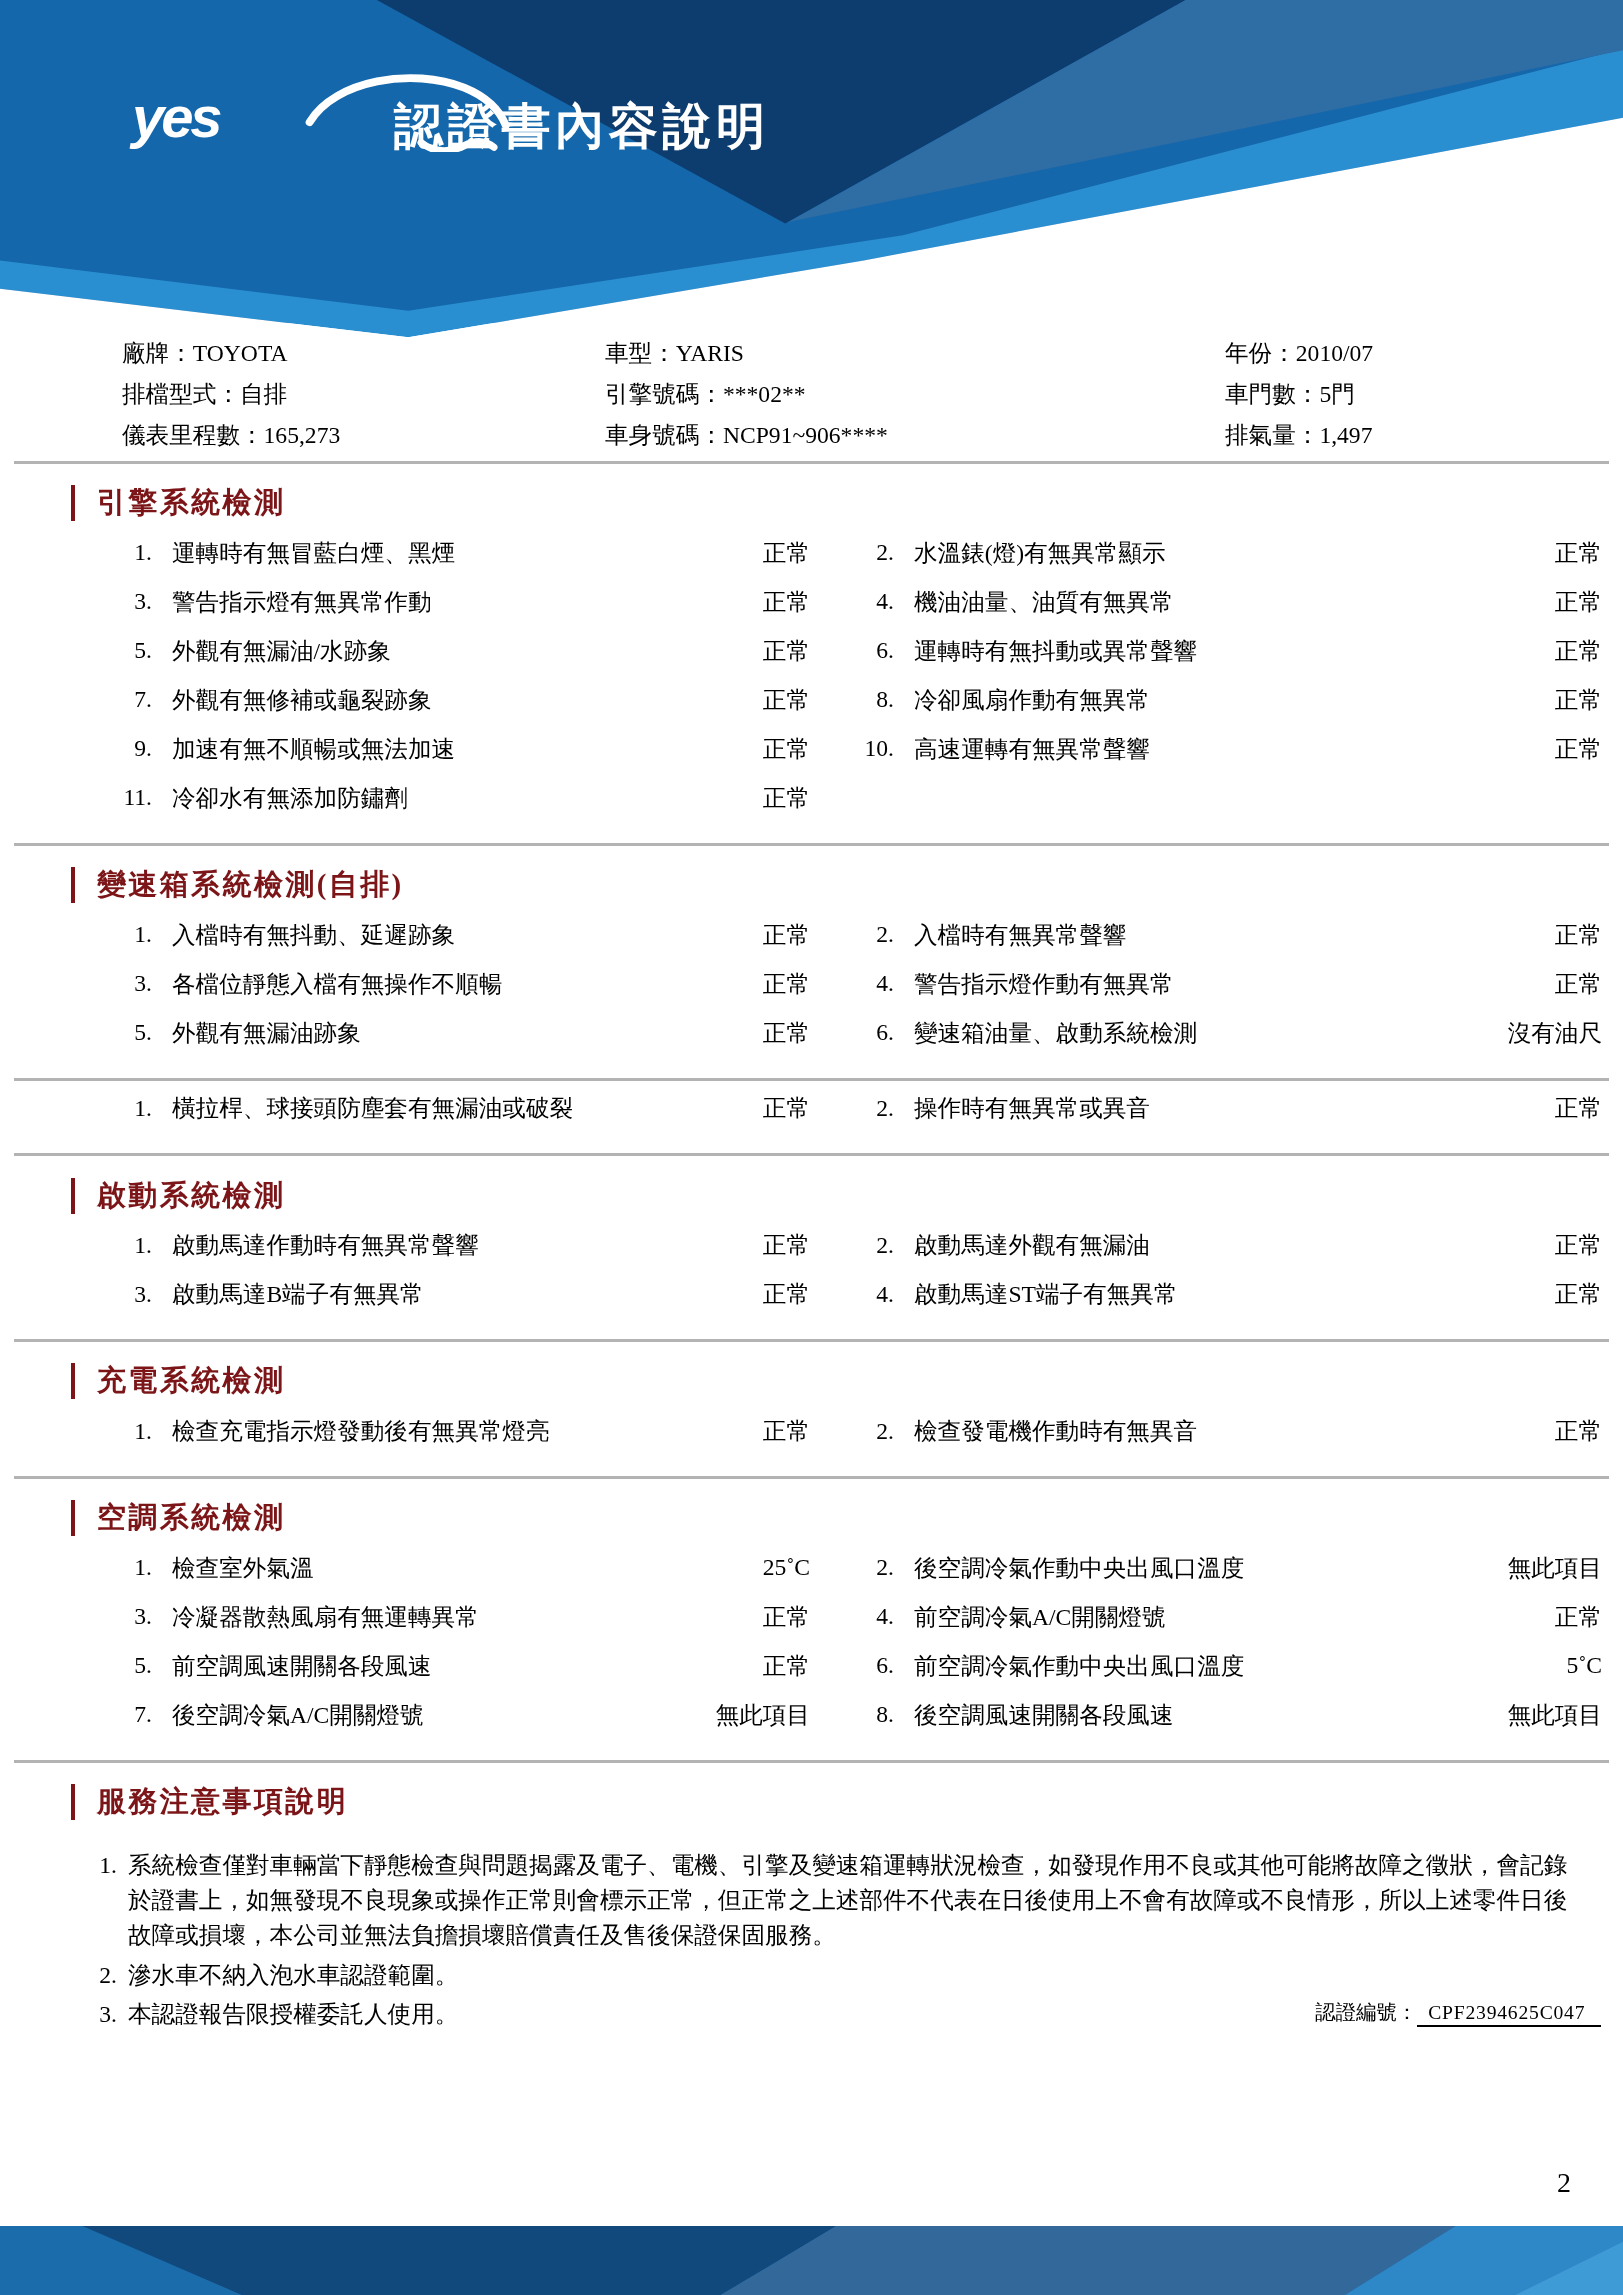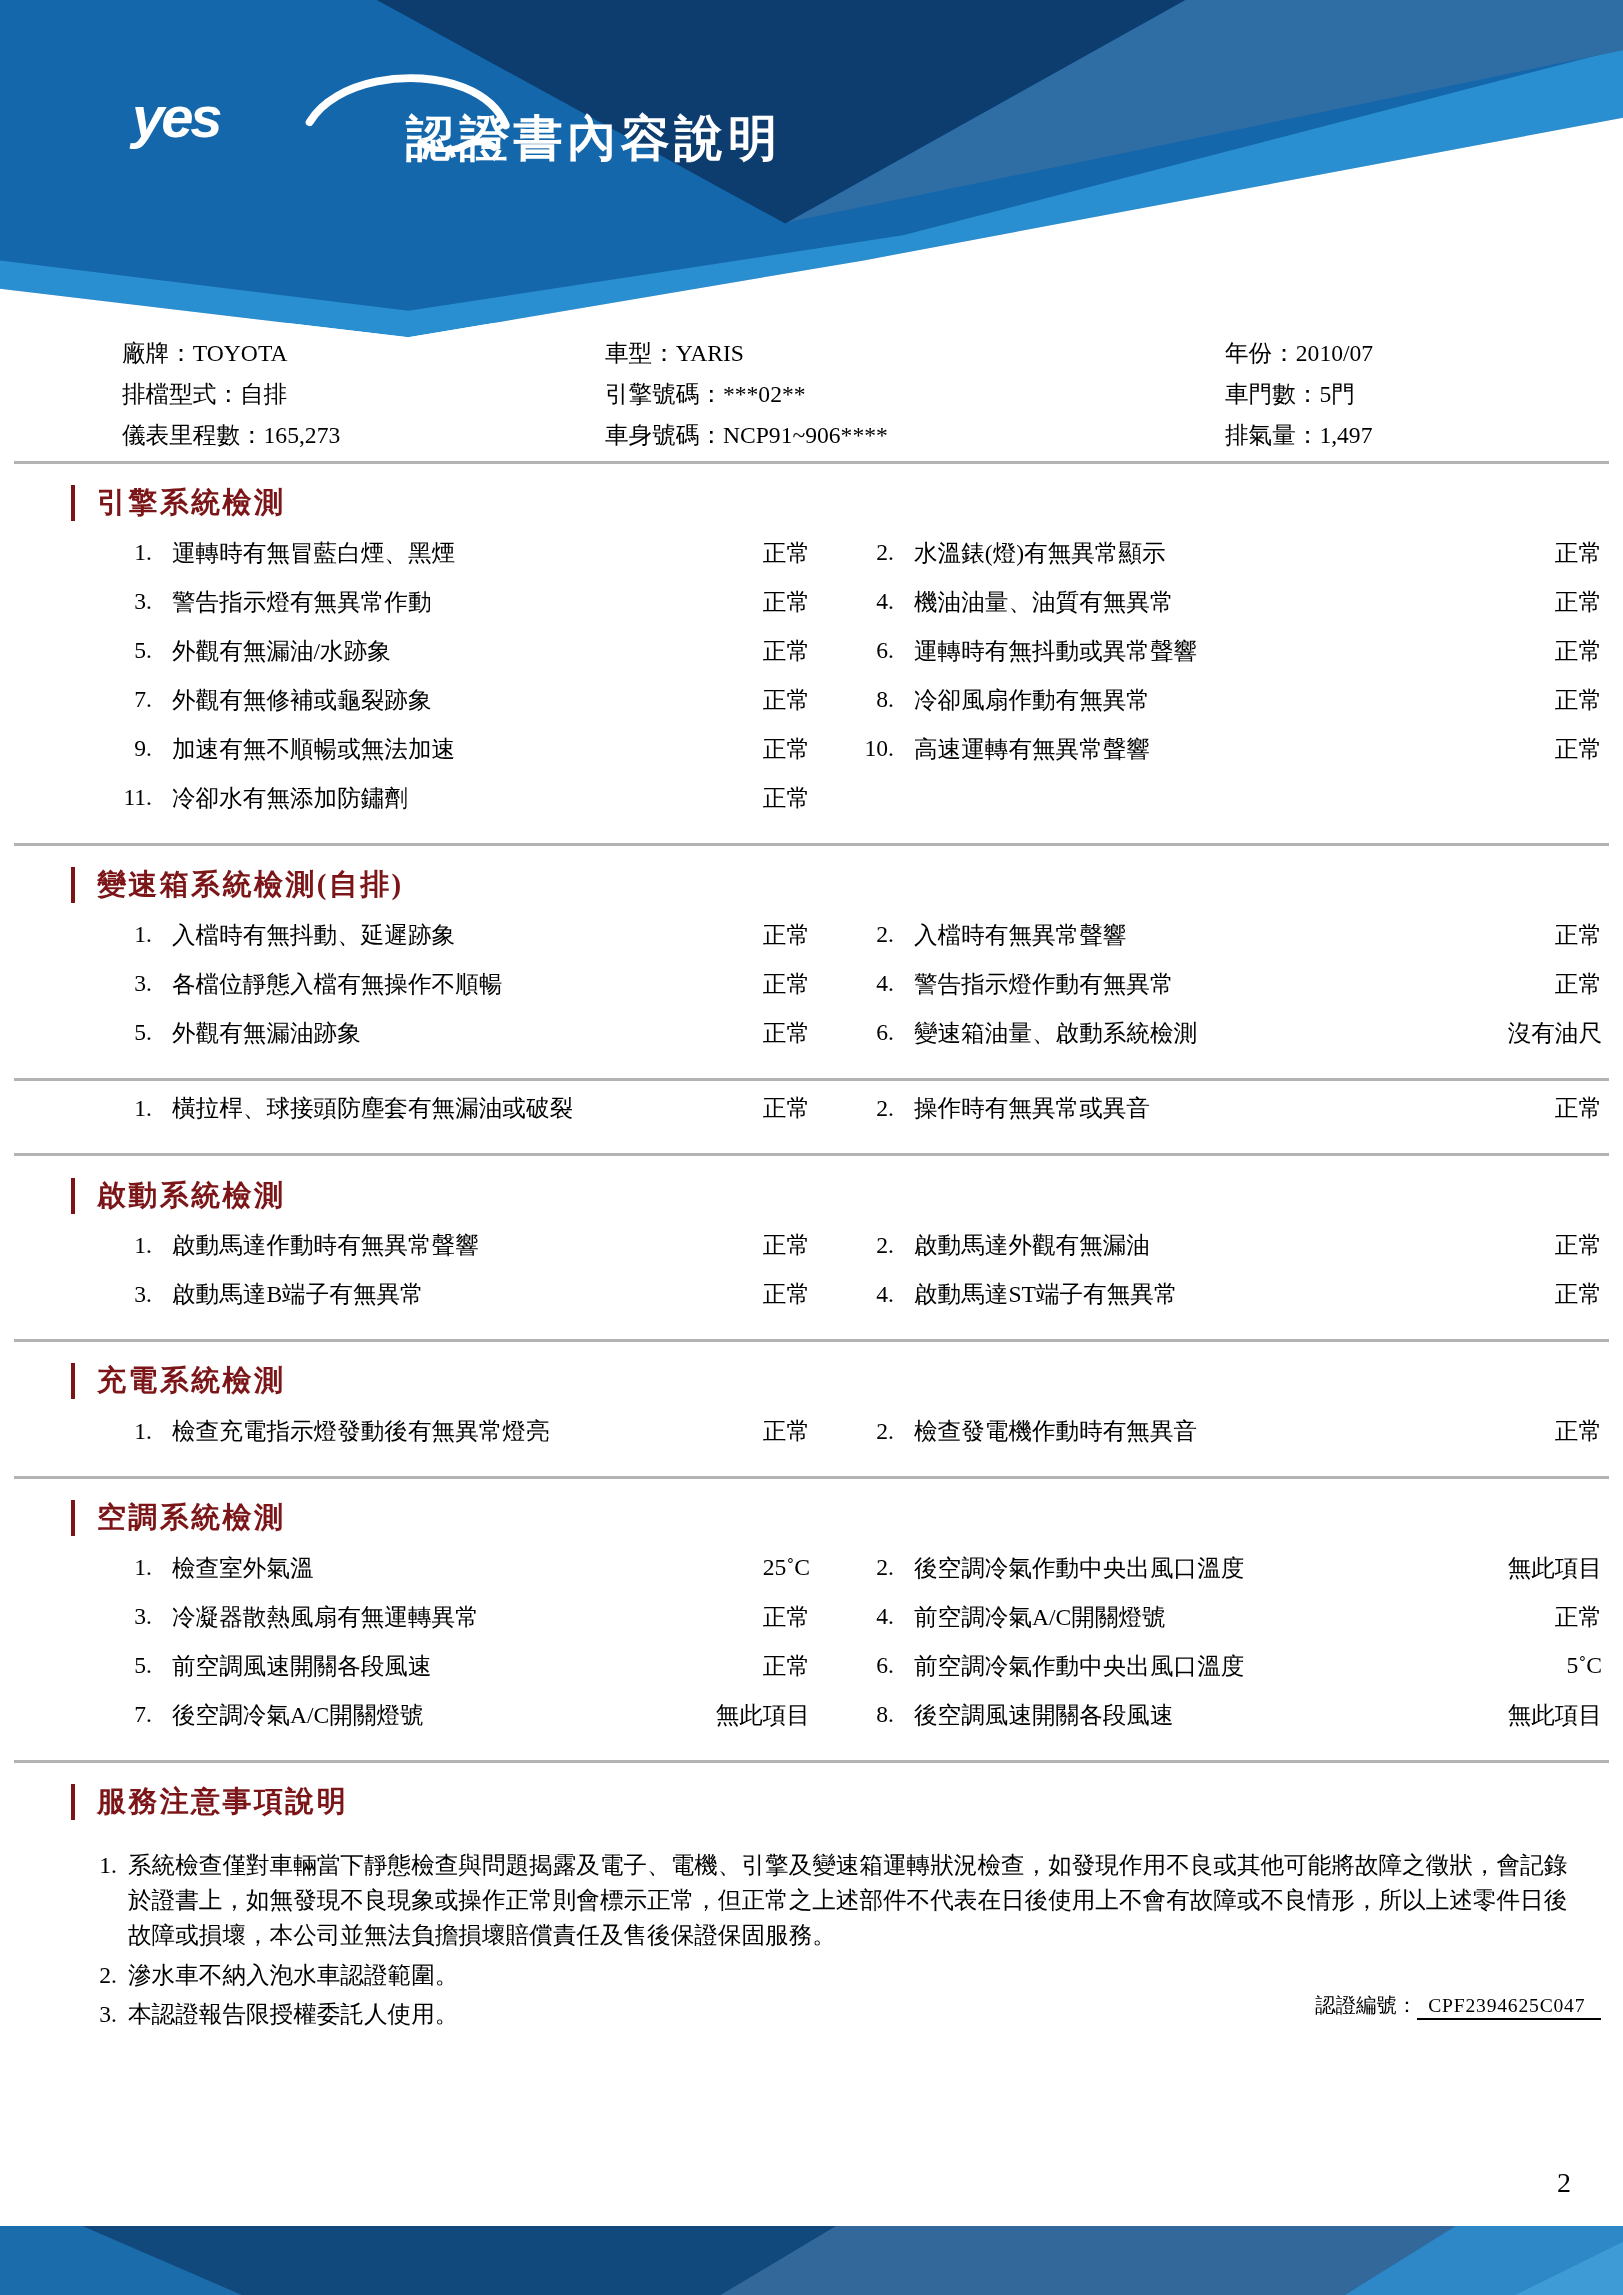--- a/index.html
+++ b/index.html
@@ -17,21 +17,21 @@
   .fp-left{fill:var(--footer_left,#1b6cab);}
   .fp-navy{fill:var(--footer_navy,#11497d);}
   .fp-mid{fill:var(--footer_mid,#33689a);}
   .fp-right{fill:var(--footer_right,#2e87c6);}
   .fp-corner{fill:var(--footer_corner,#3f9bd5);}
 
   .logo{position:absolute;left:132px;top:77px;width:377px;height:94px;}
   .logo-text{font-family:"Liberation Sans","DejaVu Sans",sans-serif;font-style:italic;font-weight:bold;
              font-size:58px;line-height:79px;color:#fff;letter-spacing:-3.1px;}
   .logo-swoosh{position:absolute;left:171px;top:-27px;width:236px;height:102px;}
-  .doc-title{position:absolute;left:394px;top:94px;margin:12px;
+  .doc-title{position:absolute;left:394px;top:94px;margin:0;
              font-family:"Liberation Sans","DejaVu Sans",sans-serif;font-weight:bold;
              font-size:49px;color:#fff;letter-spacing:4.7px;white-space:nowrap;}
 
   
   .content{position:relative;padding-top:330px;}
   .vehicle-info{display:grid;grid-template-columns:483px 620px 1fr;
                 padding:7.9px 15.7px 11px 122px;row-gap:11px;font-size:23.6px;line-height:30px;}
   .vi-cell{white-space:nowrap;}
 
   .sep{height:3.1px;background:var(--separator,#b3b3b3);margin:0 14px;}
@@ -48,21 +48,21 @@
   .item .no{width:42px;text-align:right;flex:none;}
   .item .tx{margin-left:20px;}
   .item .rs{margin-left:auto;}
 
   .notes{position:relative;margin-top:15px;}
   .notes ol{list-style:none;margin:23.6px 0 0 0;padding:0 23.6px 0 82px;}
   .note{display:flex;align-items:flex-start;font-size:23.6px;line-height:35px;margin-bottom:4.7px;}
   .note .no{width:35px;text-align:right;flex:none;}
   .note .ntx{margin-left:11px;max-width:1461px;}
 
-  .cert{position:absolute;right:22px;bottom:12px;font-size:20.4px;white-space:nowrap;}
+  .cert{position:absolute;right:22px;bottom:5px;font-size:20.4px;white-space:nowrap;}
   .cert-value{display:inline-block;border-bottom:2.4px solid #000;padding:0 15.7px 1.6px 11px;
               font-size:19.6px;letter-spacing:0.8px;}
 
   .page-num{position:absolute;left:1557px;top:2167px;font-size:28px;}
 </style>
 </head>
 <body>
 
 <div class="page">
 

